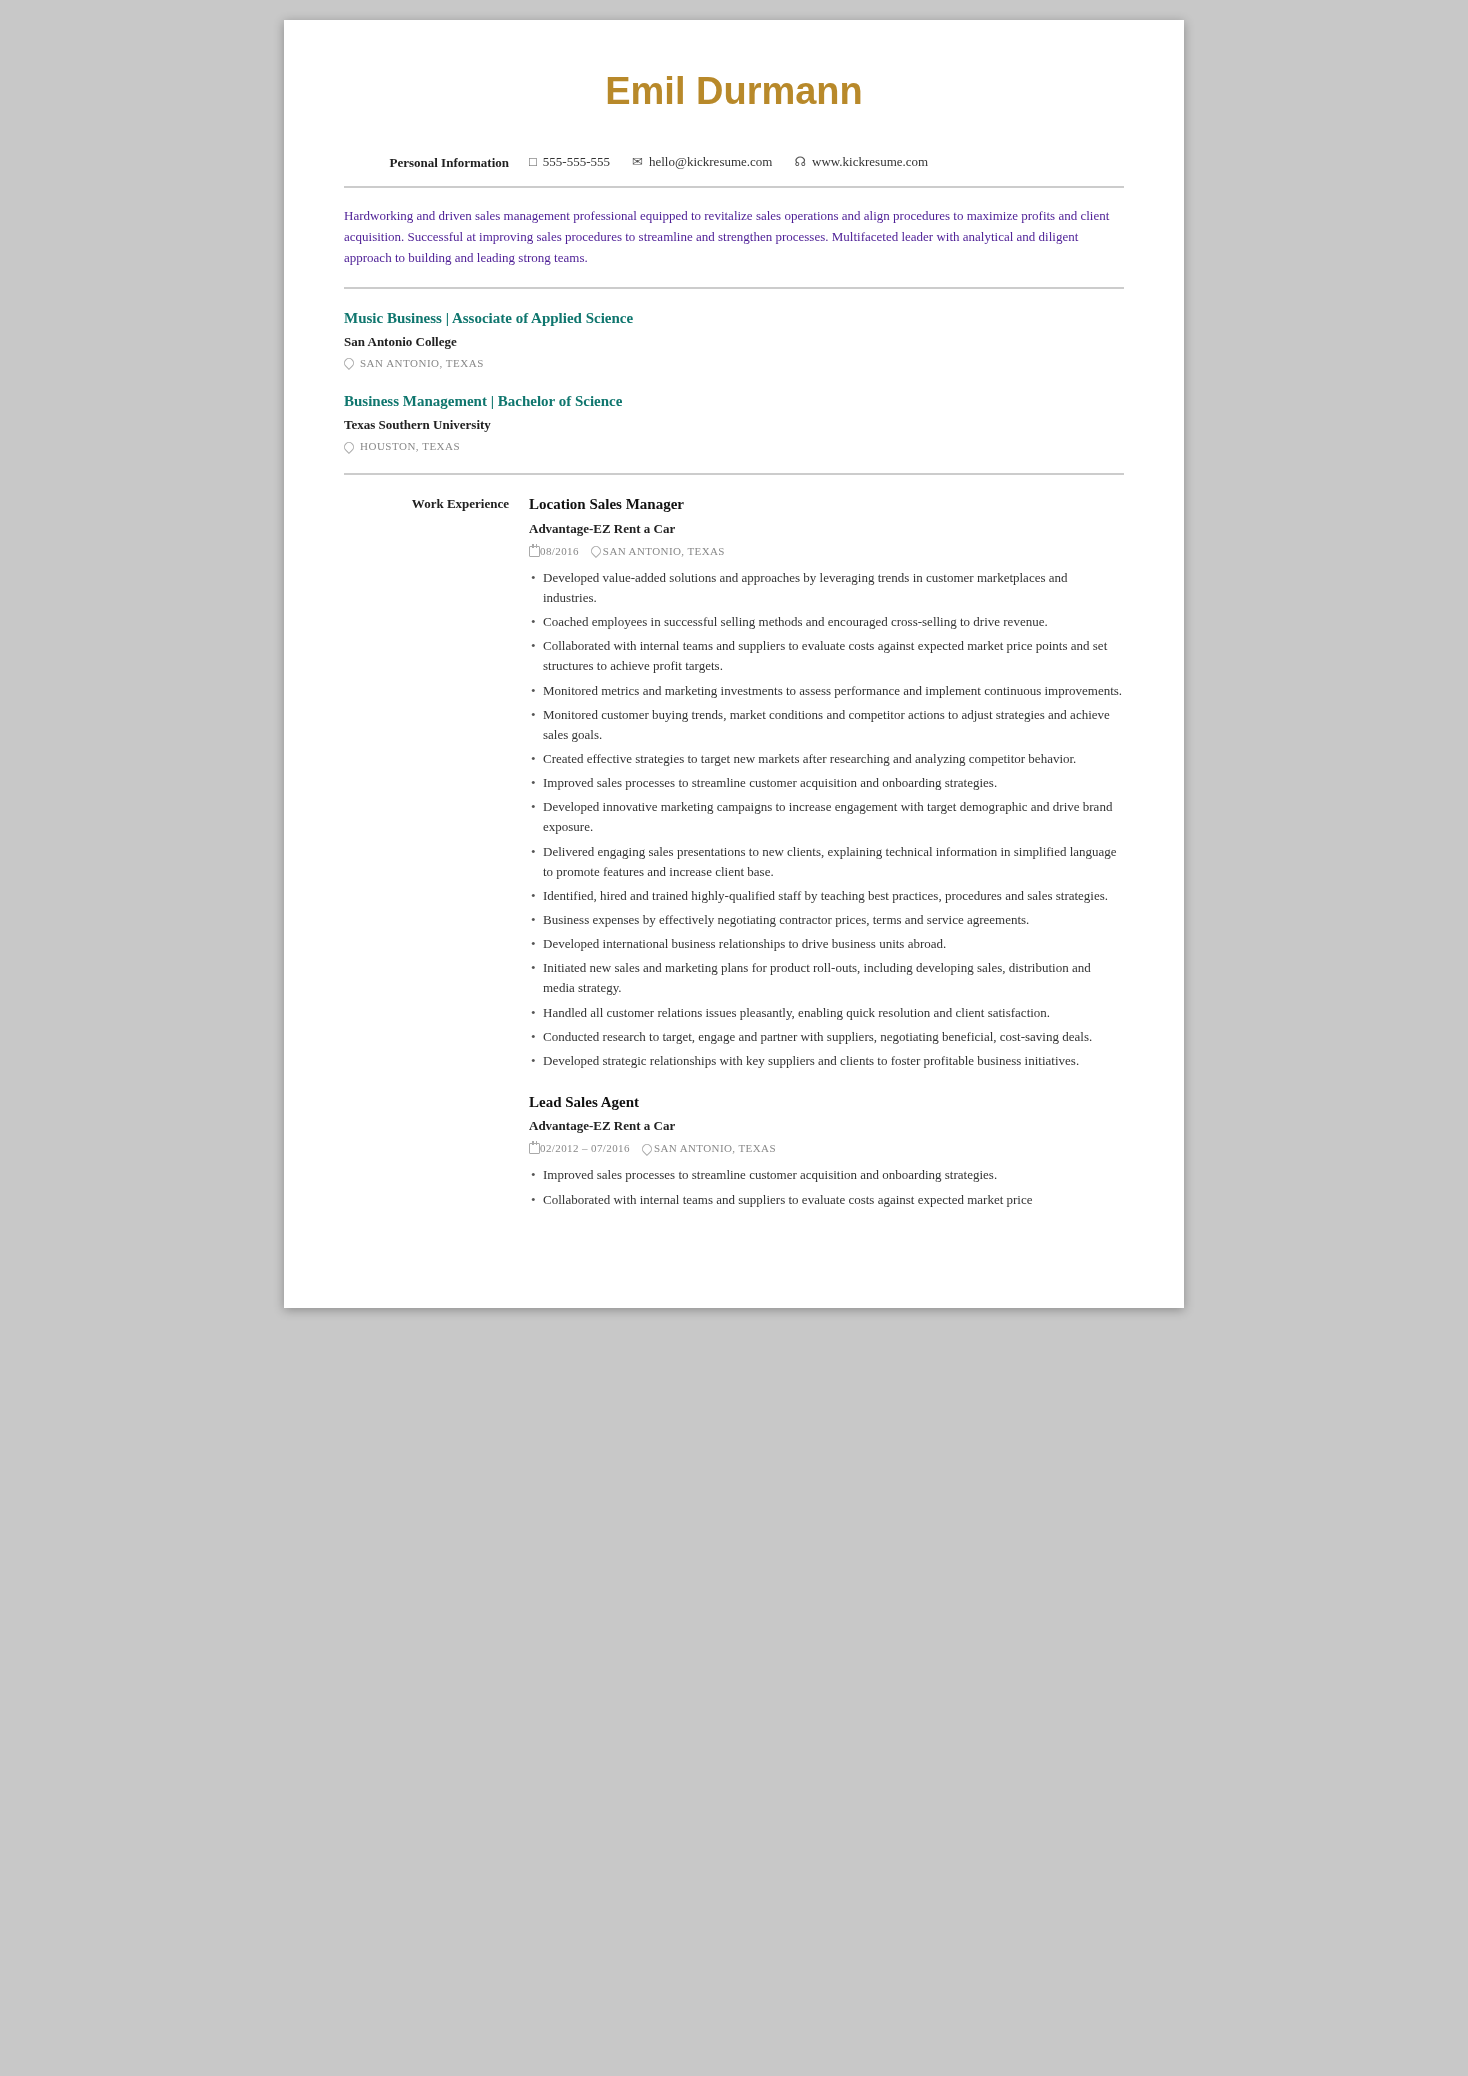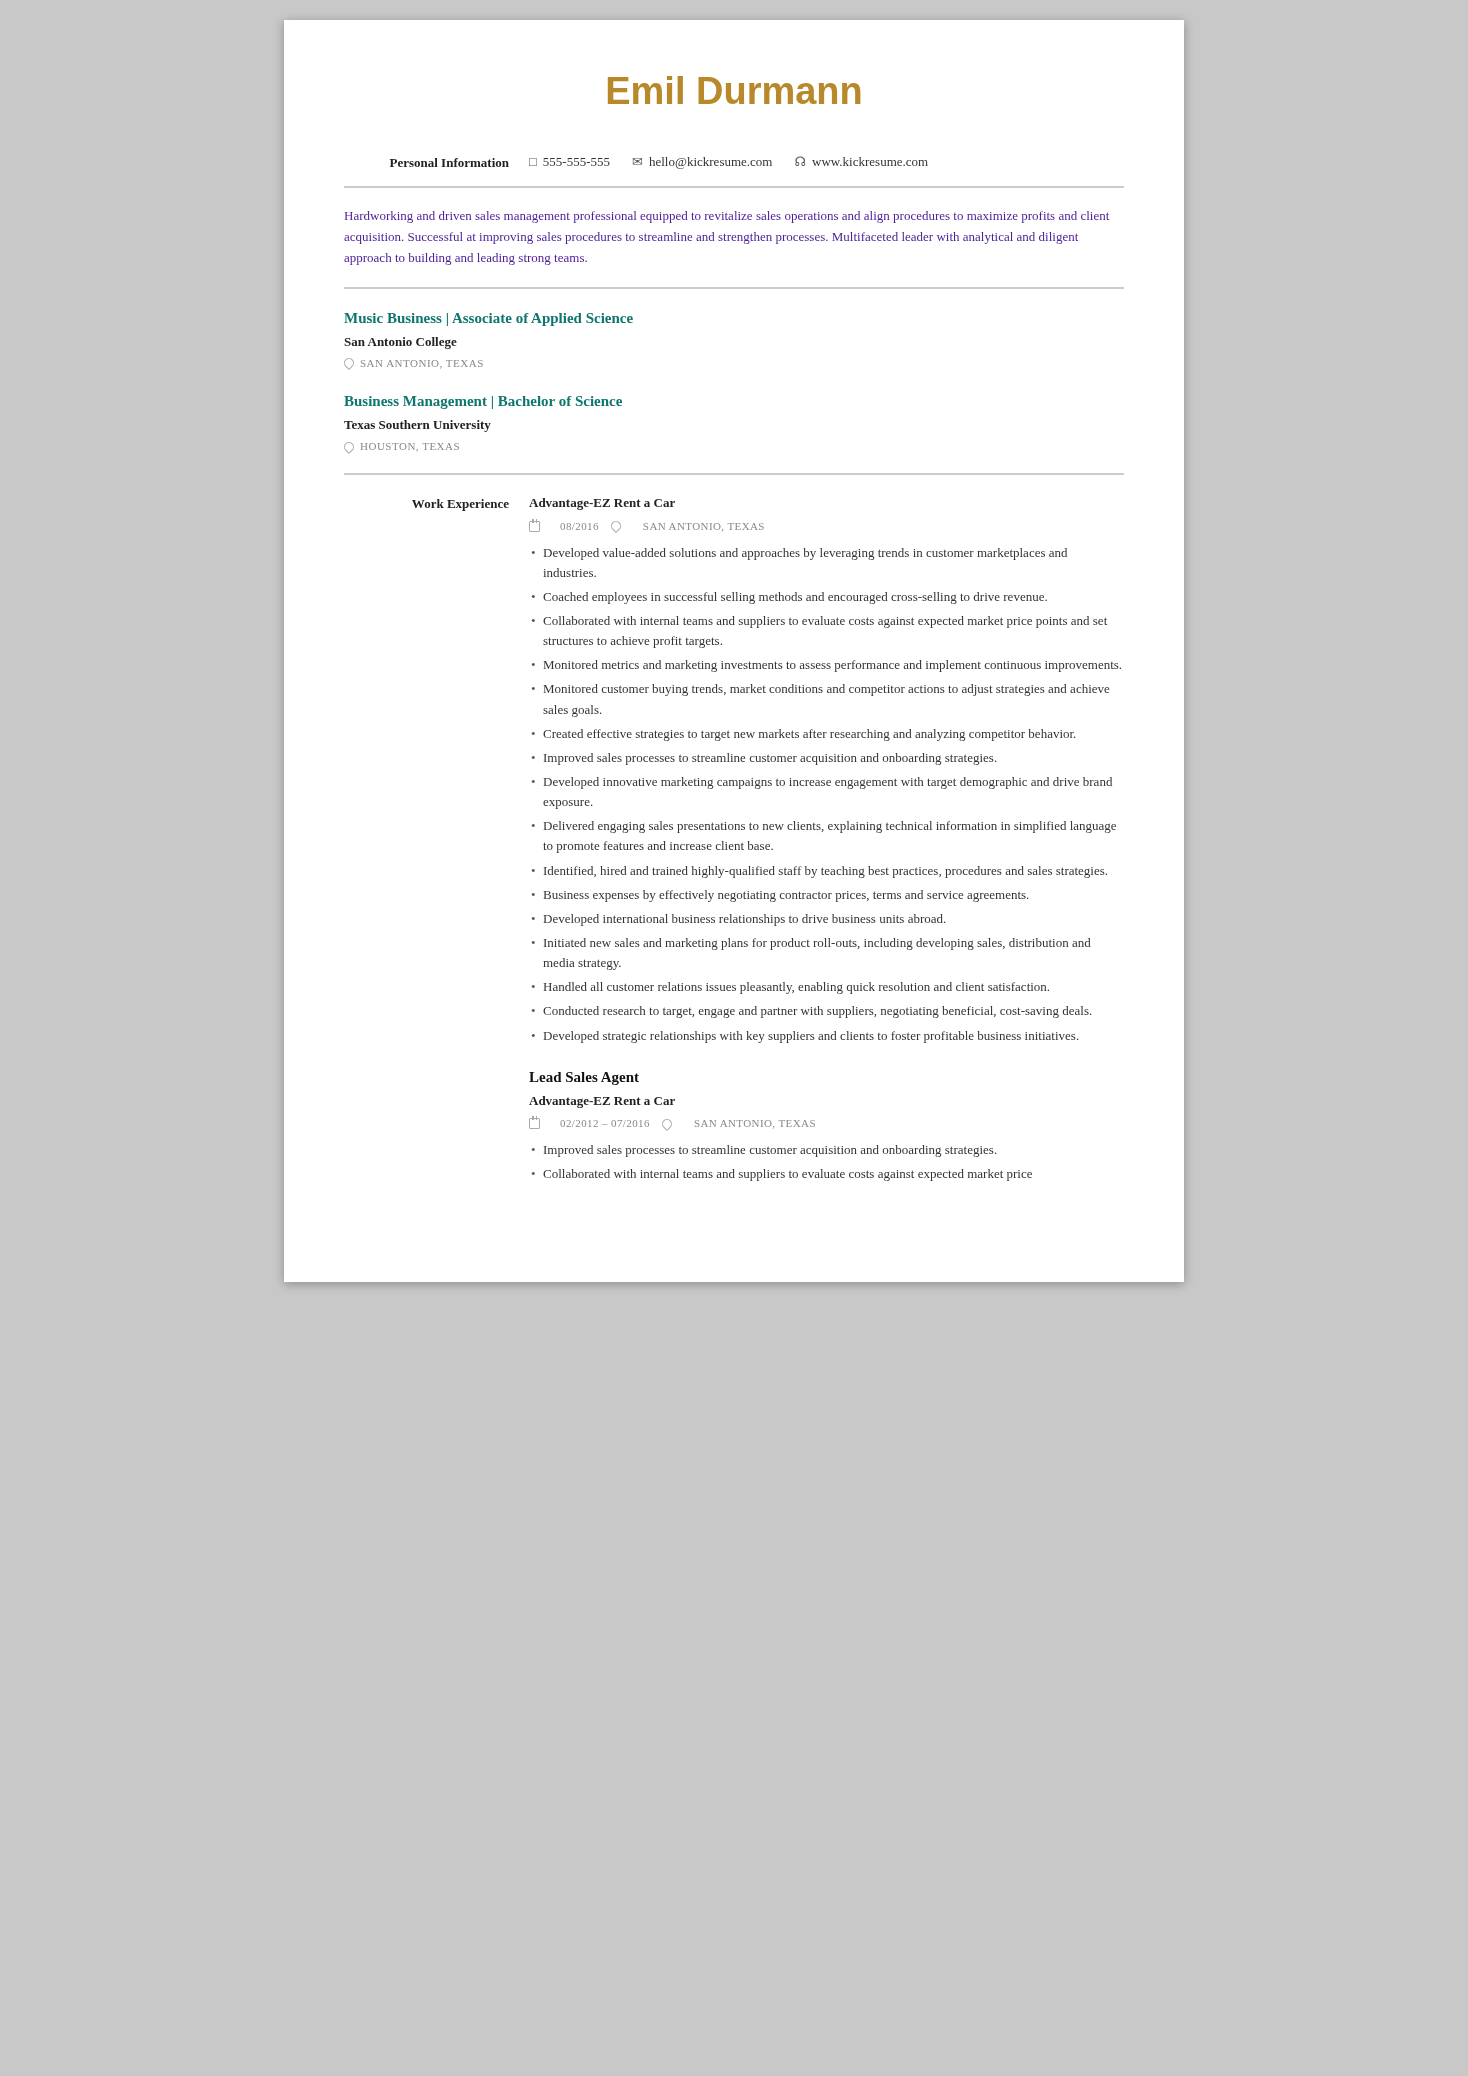--- a/index.html
+++ b/index.html
@@ -162,21 +162,21 @@
       text-transform: uppercase;
       display: flex;
       align-items: center;
       gap: 12px;
       margin-bottom: 8px;
     }
 
     .job-meta-item {
       display: flex;
       align-items: center;
-      gap: 20px;
+      gap: 0;
     }
 
     .calendar-icon {
       display: inline-block;
       width: 11px;
       height: 11px;
       border: 1.5px solid #aaa;
       border-radius: 1px;
       position: relative;
     }
@@ -306,20 +306,21 @@
 
   <hr class="section-divider">
 
   <div class="section-row">
     <div class="section-label">
       <span>Work Experience</span>
     </div>
     <div class="section-content">
 
       <div class="job-entry">
+        <div class="job-title">Location Sales Manager</div>
         <div class="job-company">Advantage-EZ Rent a Car</div>
         <div class="job-meta">
           <div class="job-meta-item">
             <span class="calendar-icon"></span>
             <span>08/2016</span>
           </div>
           <div class="job-meta-item">
             <span class="location-icon"></span>
             <span>SAN ANTONIO, TEXAS</span>
           </div>

